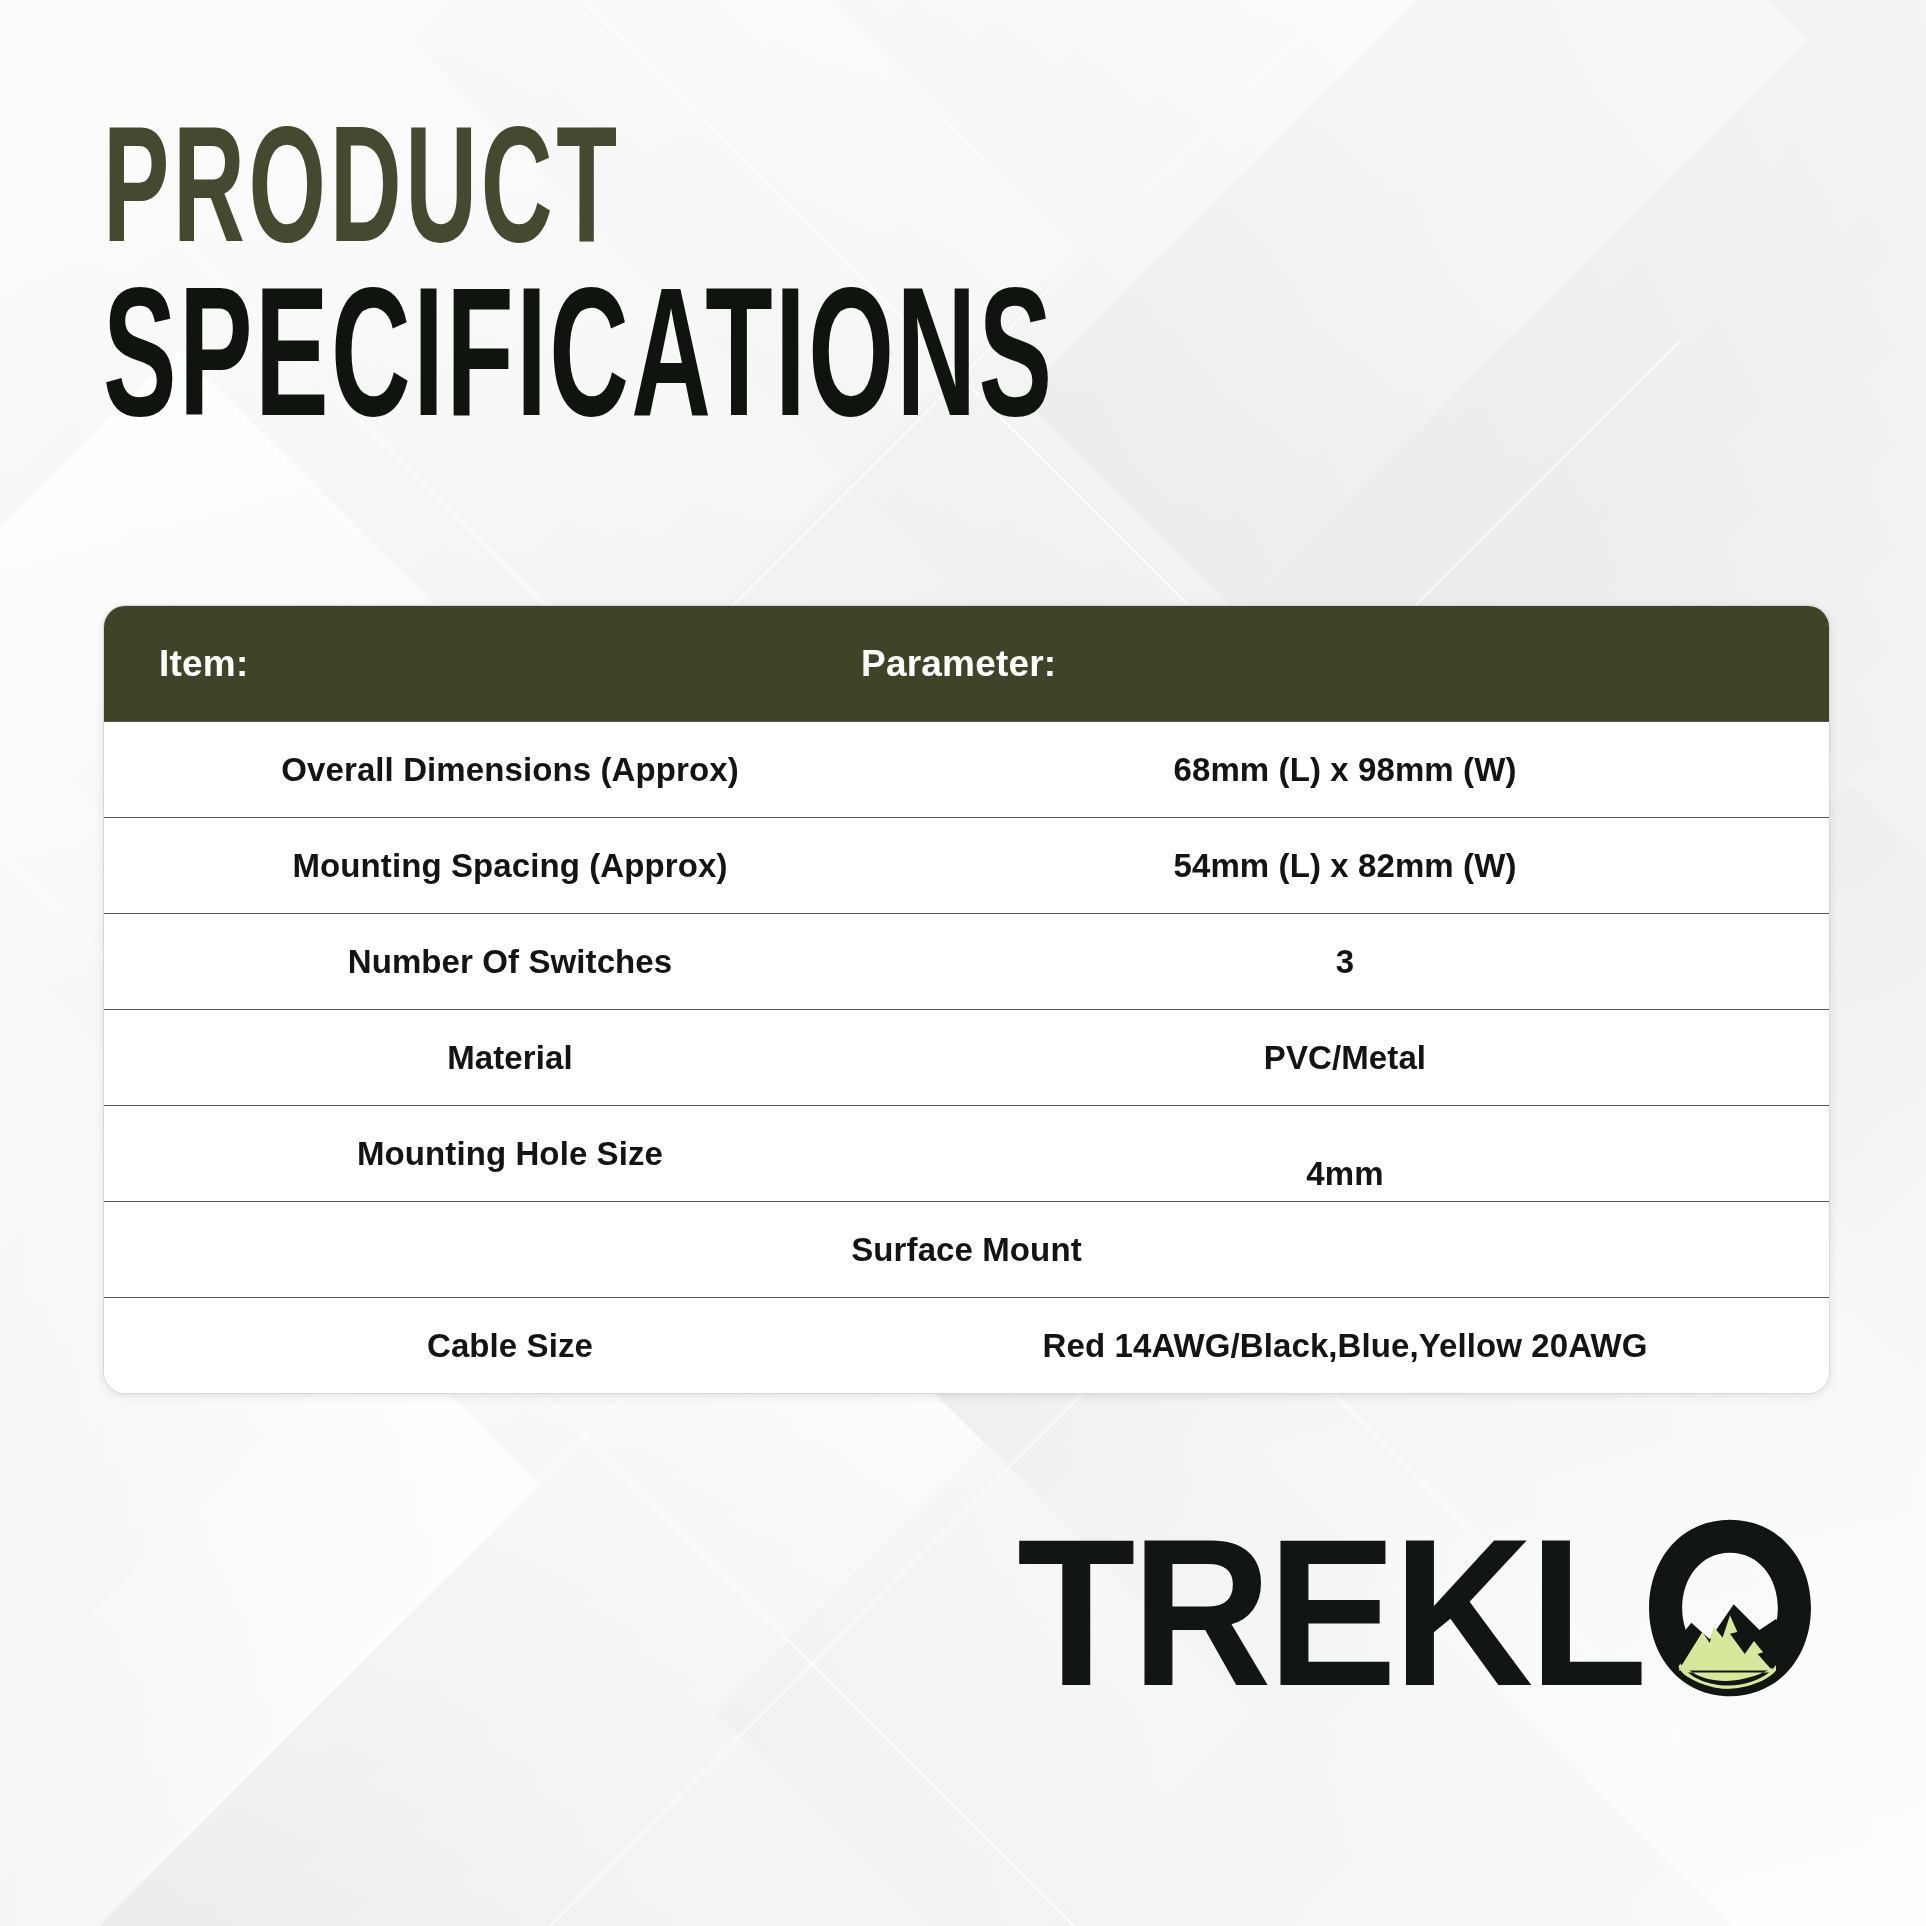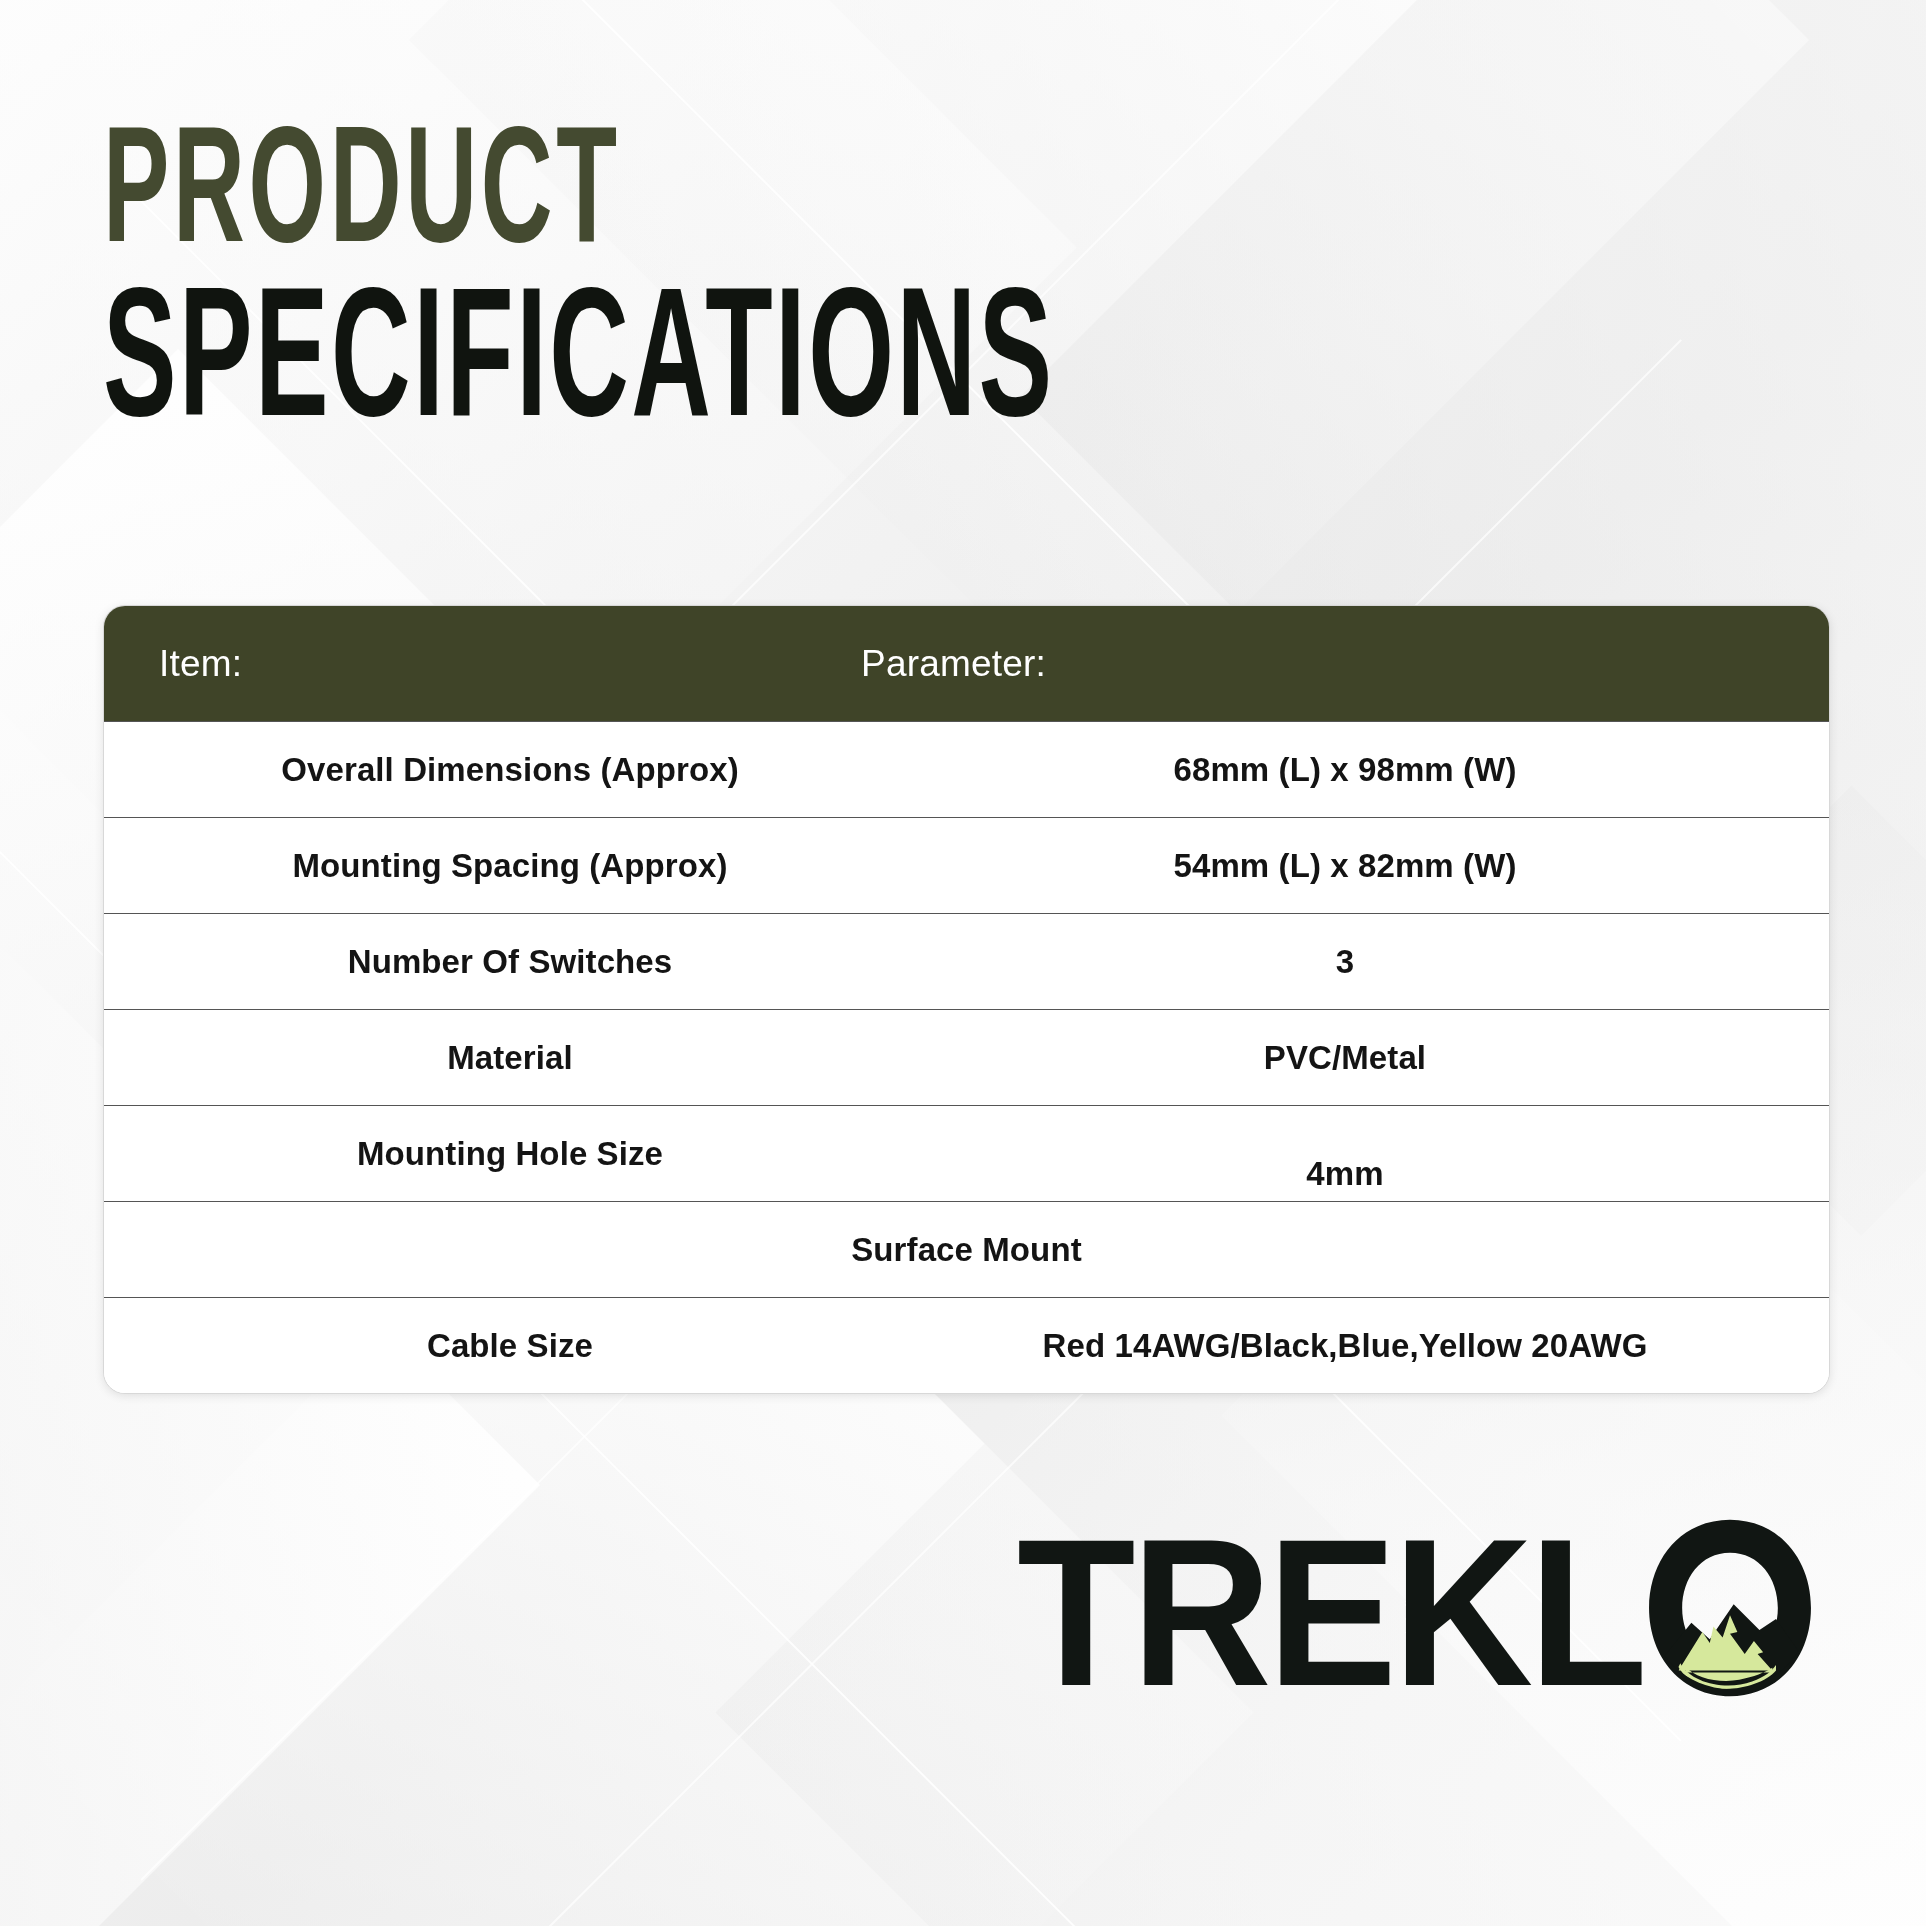--- a/index.html
+++ b/index.html
@@ -140,21 +140,21 @@
   .spec-head {
     background: #3f4428;
     height: 115px;
     display: flex;
     align-items: center;
   }
   .spec-head .col-item,
   .spec-head .col-param {
     color: #ffffff;
     font-size: 37px;
-    font-weight: 400;
+    font-weight: 700;
     letter-spacing: 0.2px;
   }
   .col-item  { width: 757px; padding-left: 55px; box-sizing: border-box; }
   .col-param { flex: 1; padding-left: 0px; box-sizing: border-box; }
 
   .spec-row {
     display: flex;
     align-items: center;
     height: 95px;
     border-top: 1.5px solid #555555;

